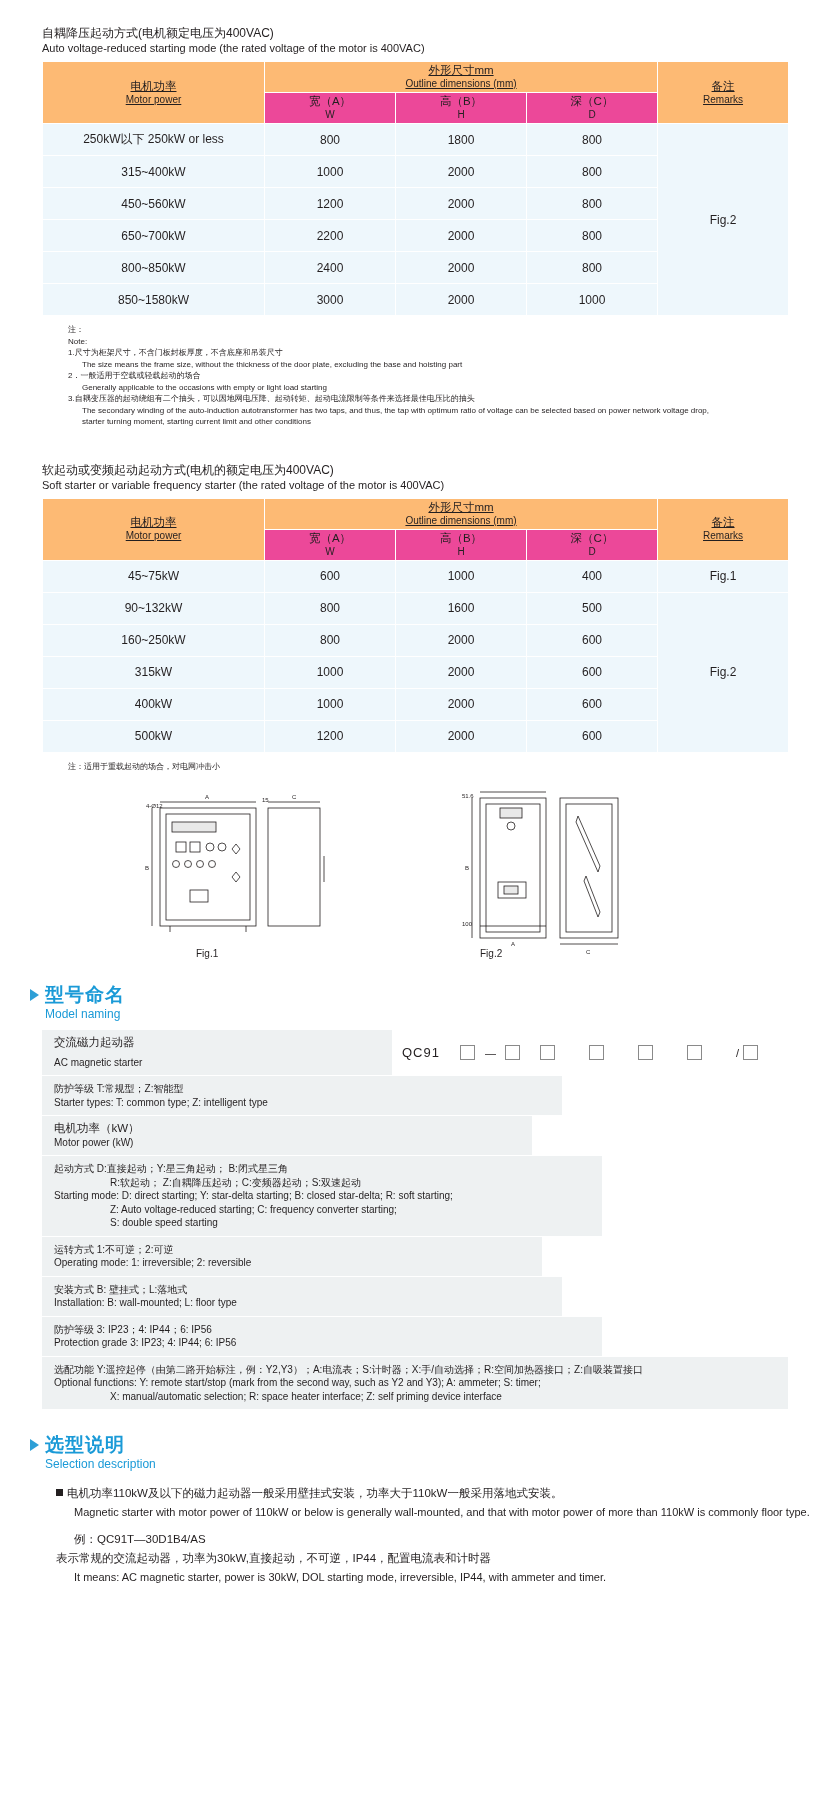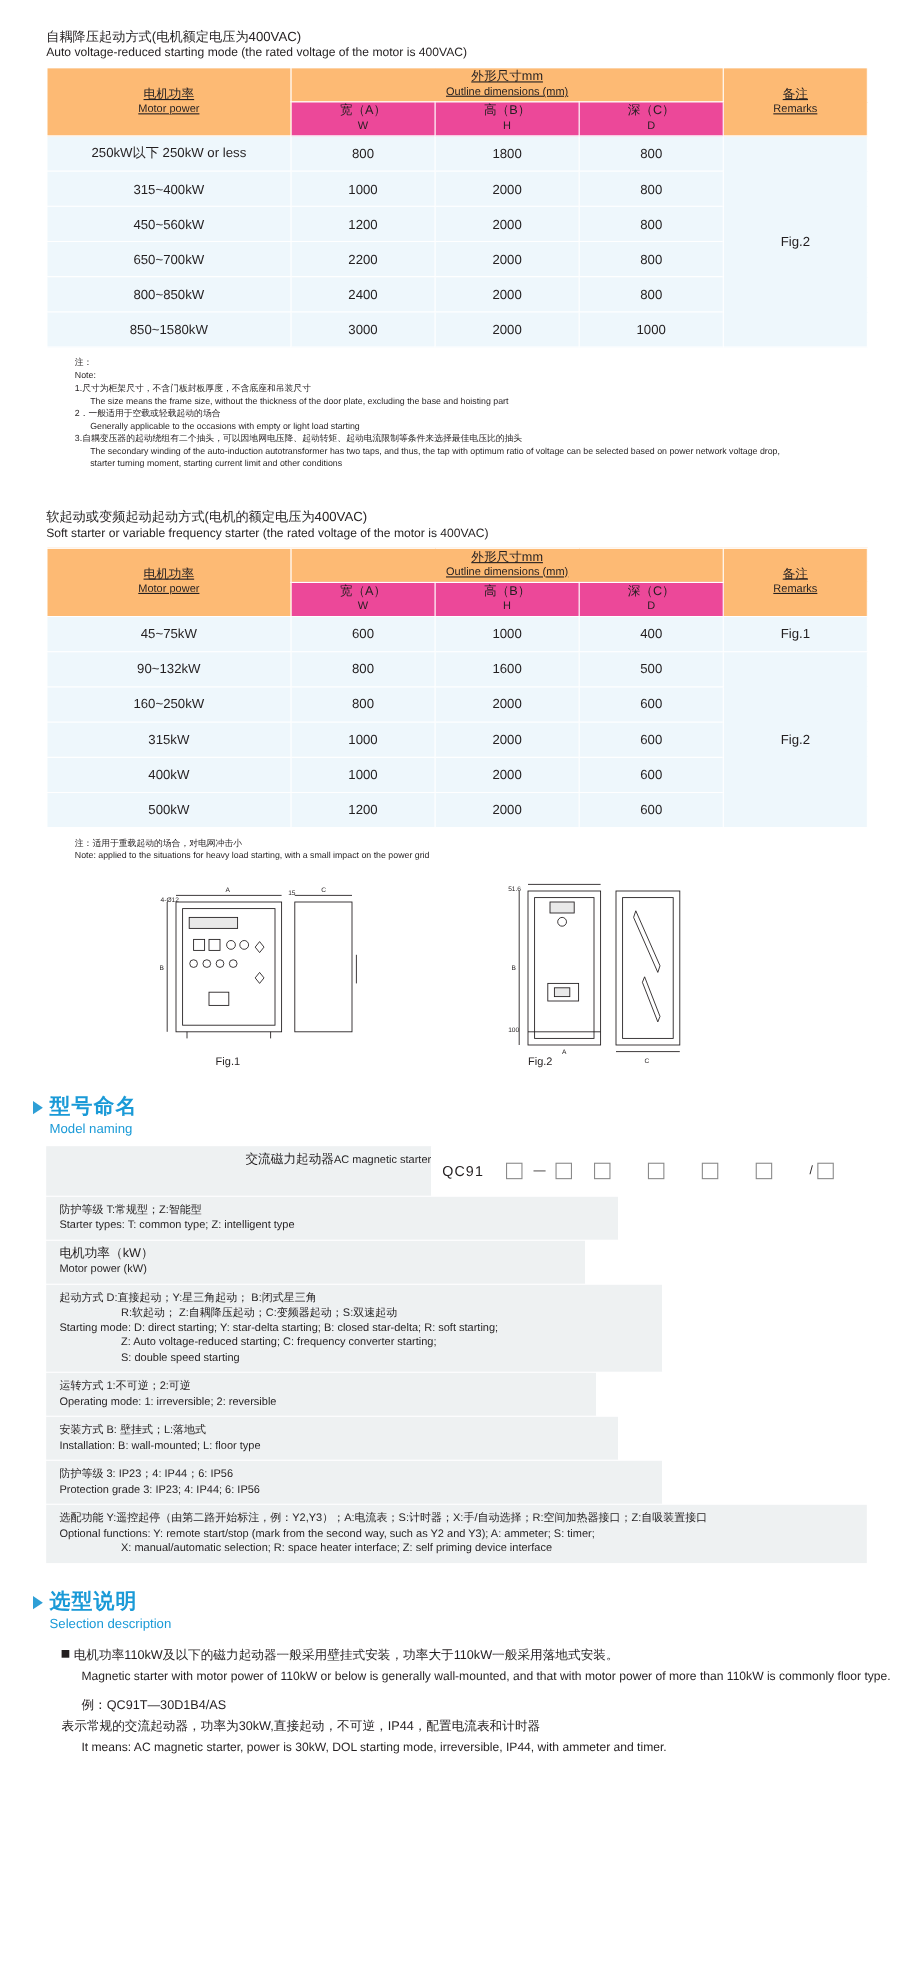--- a/index.html
+++ b/index.html
@@ -262,21 +262,20 @@
       <td class="cell">500kW</td>
       <td class="cell">1200</td>
       <td class="cell">2000</td>
       <td class="cell">600</td>
     </tr>
   </tbody>
     </table>
 
   <div class="notes">
     <div>注：适用于重载起动的场合，对电网冲击小</div>
-    <div>Note: applied to the situations for heavy load starting, with a small impact on the power grid</div>
   </div>
 
   <div class="figs">
     <svg width="830" height="190" viewBox="0 0 830 190">
       <g stroke="#231f20" fill="none" stroke-width="0.8" font-family="Liberation Sans, sans-serif" font-size="6">
 
         <rect x="160" y="22" width="96" height="118"></rect>
         <rect x="166" y="28" width="84" height="106"></rect>
 
         <rect x="172" y="36" width="44" height="10" fill="#e9e9e9"></rect>
@@ -338,21 +337,21 @@
     <div class="tri"></div>
     <div class="txt">
       <div class="cn">型号命名</div>
       <div class="en">Model naming</div>
     </div>
   </div>
 
   <div class="naming" style="margin-top:8px;">
 
     <div class="nrow r0" style="height:45px;">
-      <div class="nleft" style="width:350px;display:flex;flex-direction:row;justify-content:flex-end;">
+      <div class="nleft" style="width:350px;display:flex;flex-direction:column;justify-content:space-between;">
         <div class="big">交流磁力起动器</div>
         <div>AC magnetic starter</div>
       </div>
       <div class="nright" style="width:396px;">
         <div class="code" style="margin-left:10px;">QC91</div>
         <div class="boxrow">
           <span class="sq"></span>
           <span class="dash">—</span>
           <span class="sq"></span>
           <span class="sq"></span>

